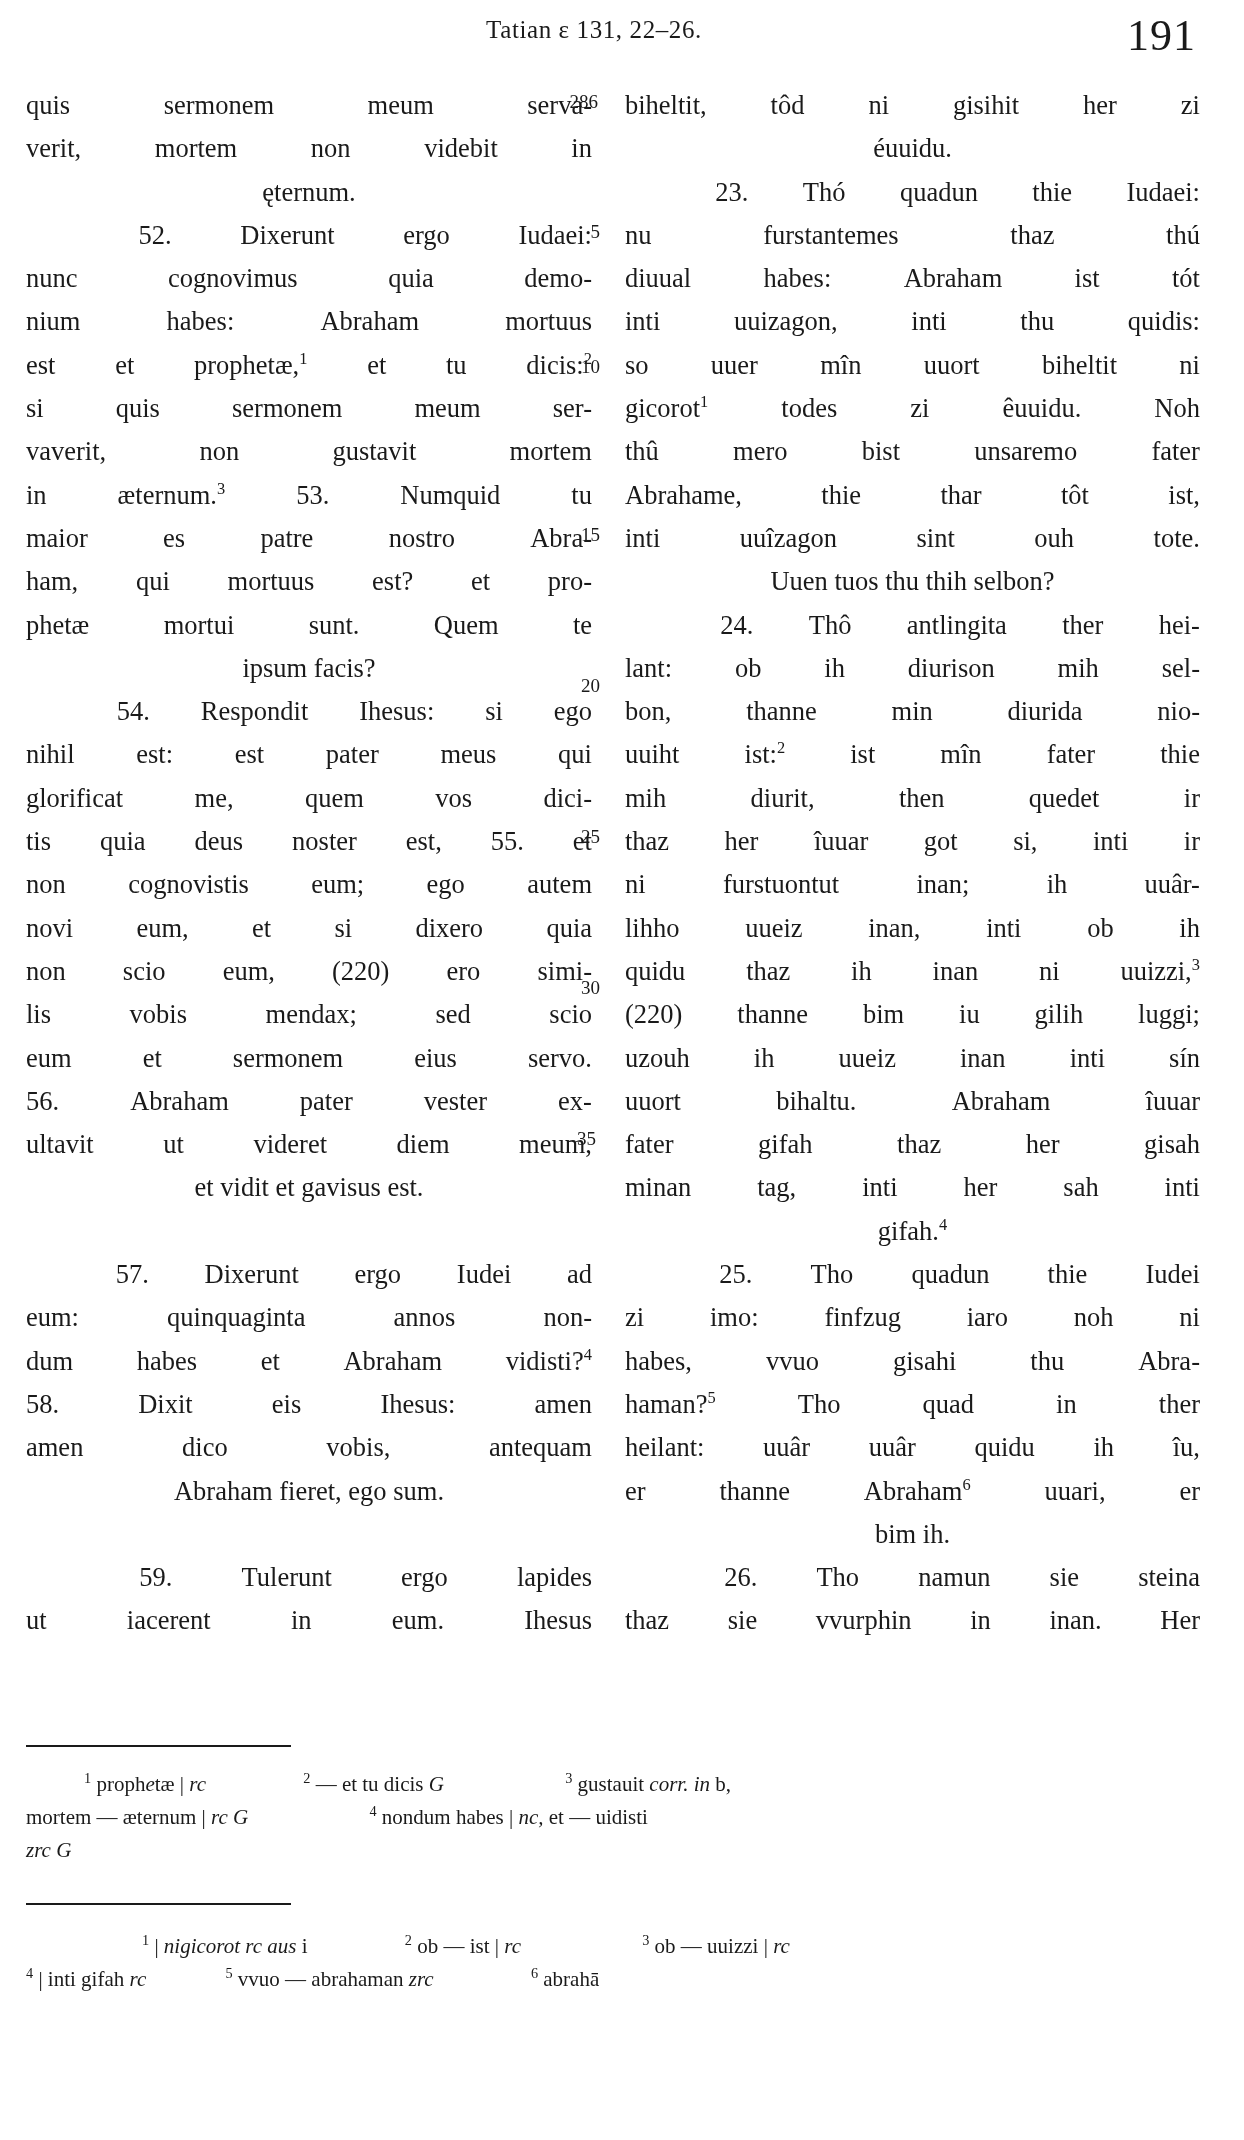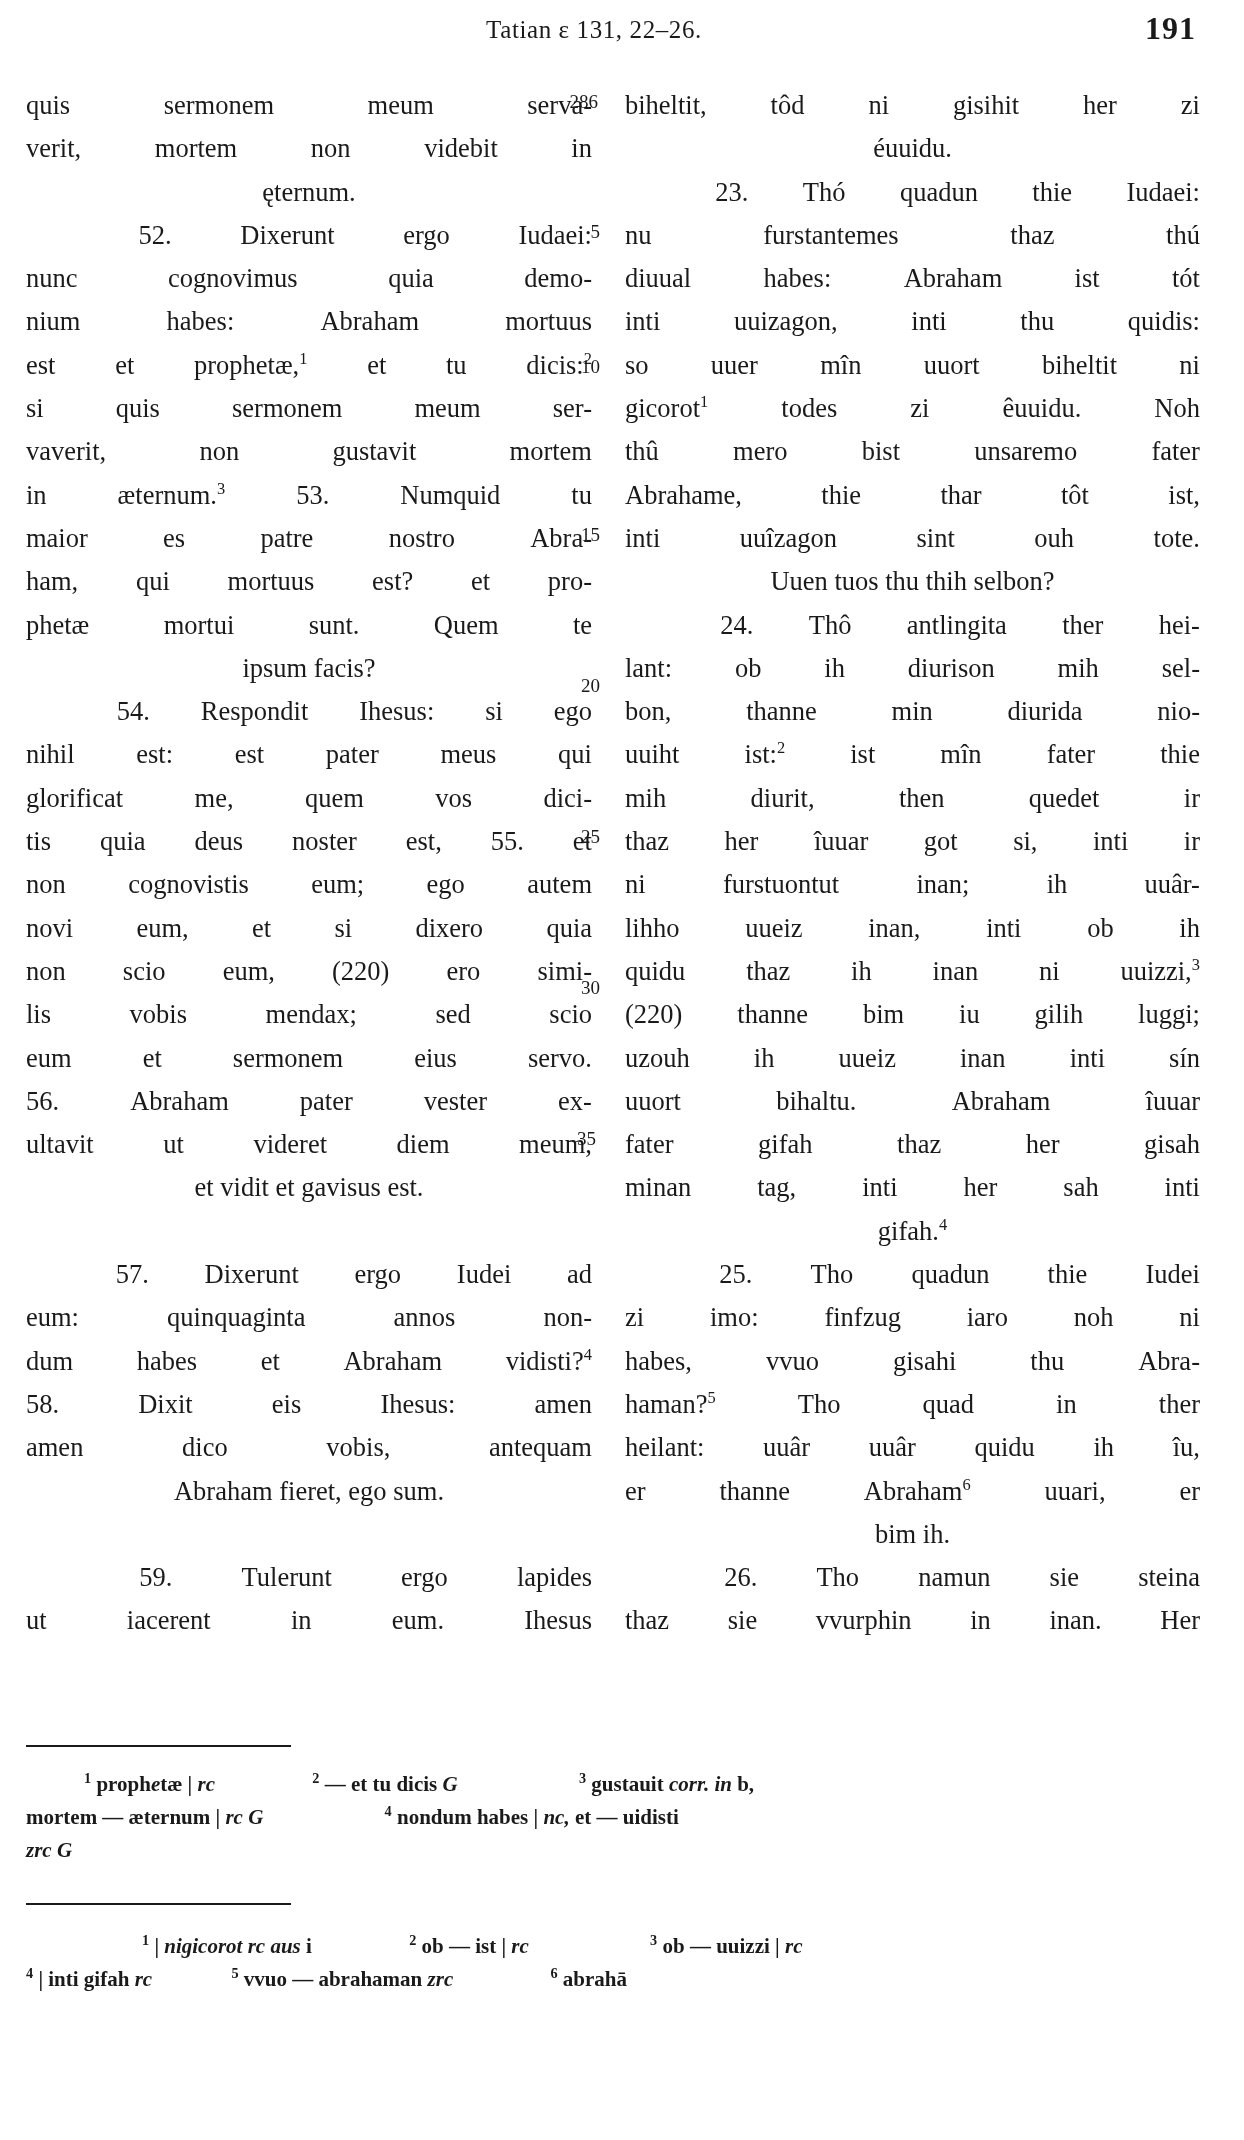--- a/index.html
+++ b/index.html
@@ -36,22 +36,22 @@
     top: 6px;
     width: 1188px;
     text-align: center;
     font-size: 25px;
     letter-spacing: 0.6px;
   }
   .folio {
     position: absolute;
     right: 48px;
     top: 0px;
-    font-size: 32px;
-    font-weight: bold;
+    font-size: 44px;
+    font-weight: normal;
     letter-spacing: 1px;
   }
 
   
   .columns {
     position: absolute;
     left: 0;
     top: 84px;
     width: 1244px;
   }
@@ -100,21 +100,20 @@
     position: absolute;
     height: 2px;
     background: #1a1a1a;
   }
   .app {
     position: absolute;
     font-size: 21px;
     line-height: 33px;
     width: 1190px;
     left: 26px;
-    font-weight: bold;
   }
   .app .it { font-style: italic; }
   .app .sup { font-size: 0.68em; vertical-align: super; line-height: 0; }
   .app-row { white-space: nowrap; }
   .sp-lg { display: inline-block; width: 58px; }
   .sp-md { display: inline-block; width: 34px; }
   .sp-sm { display: inline-block; width: 16px; }
 </style>
 </head>
 <body>

